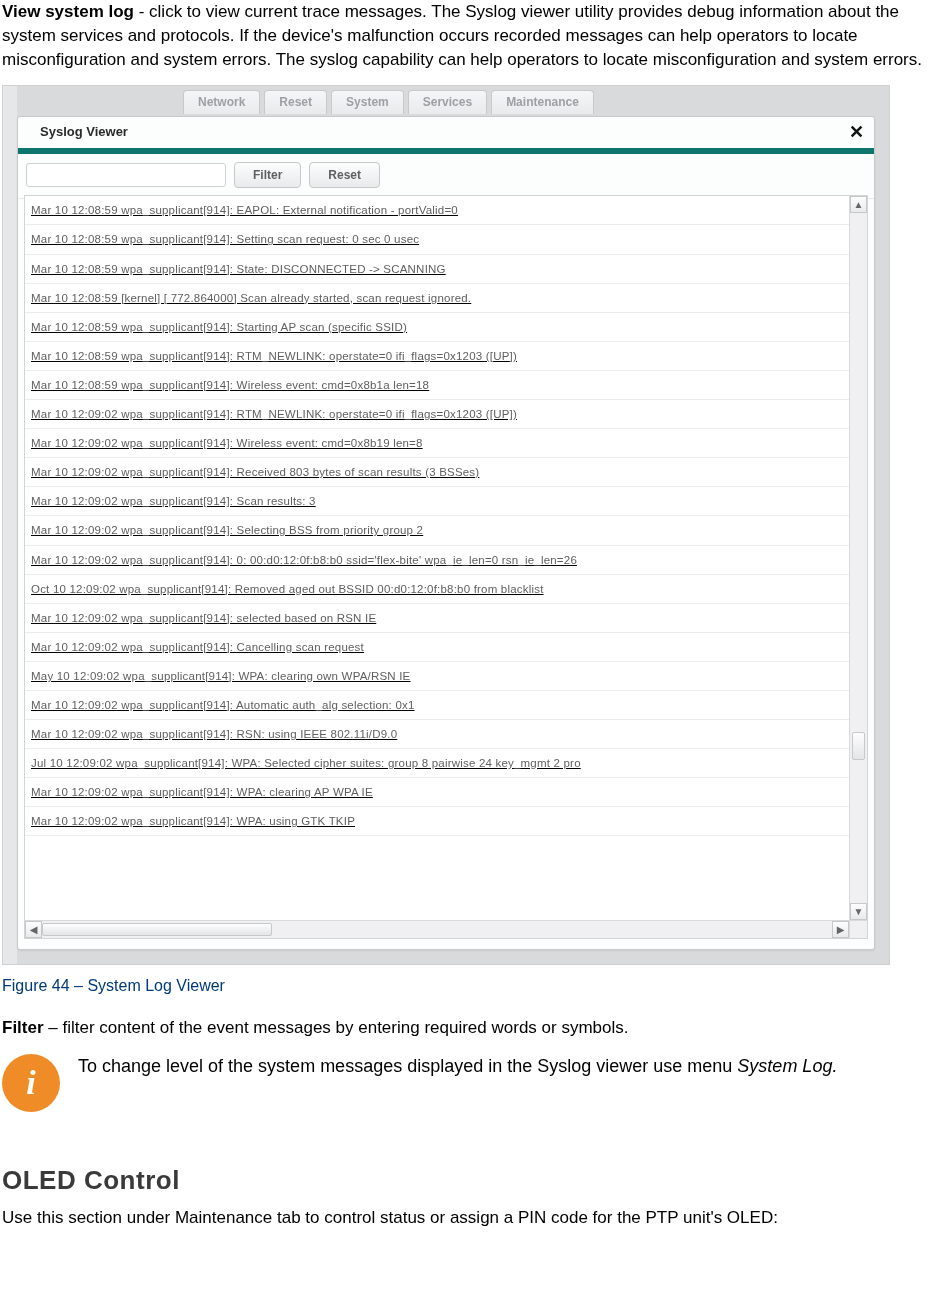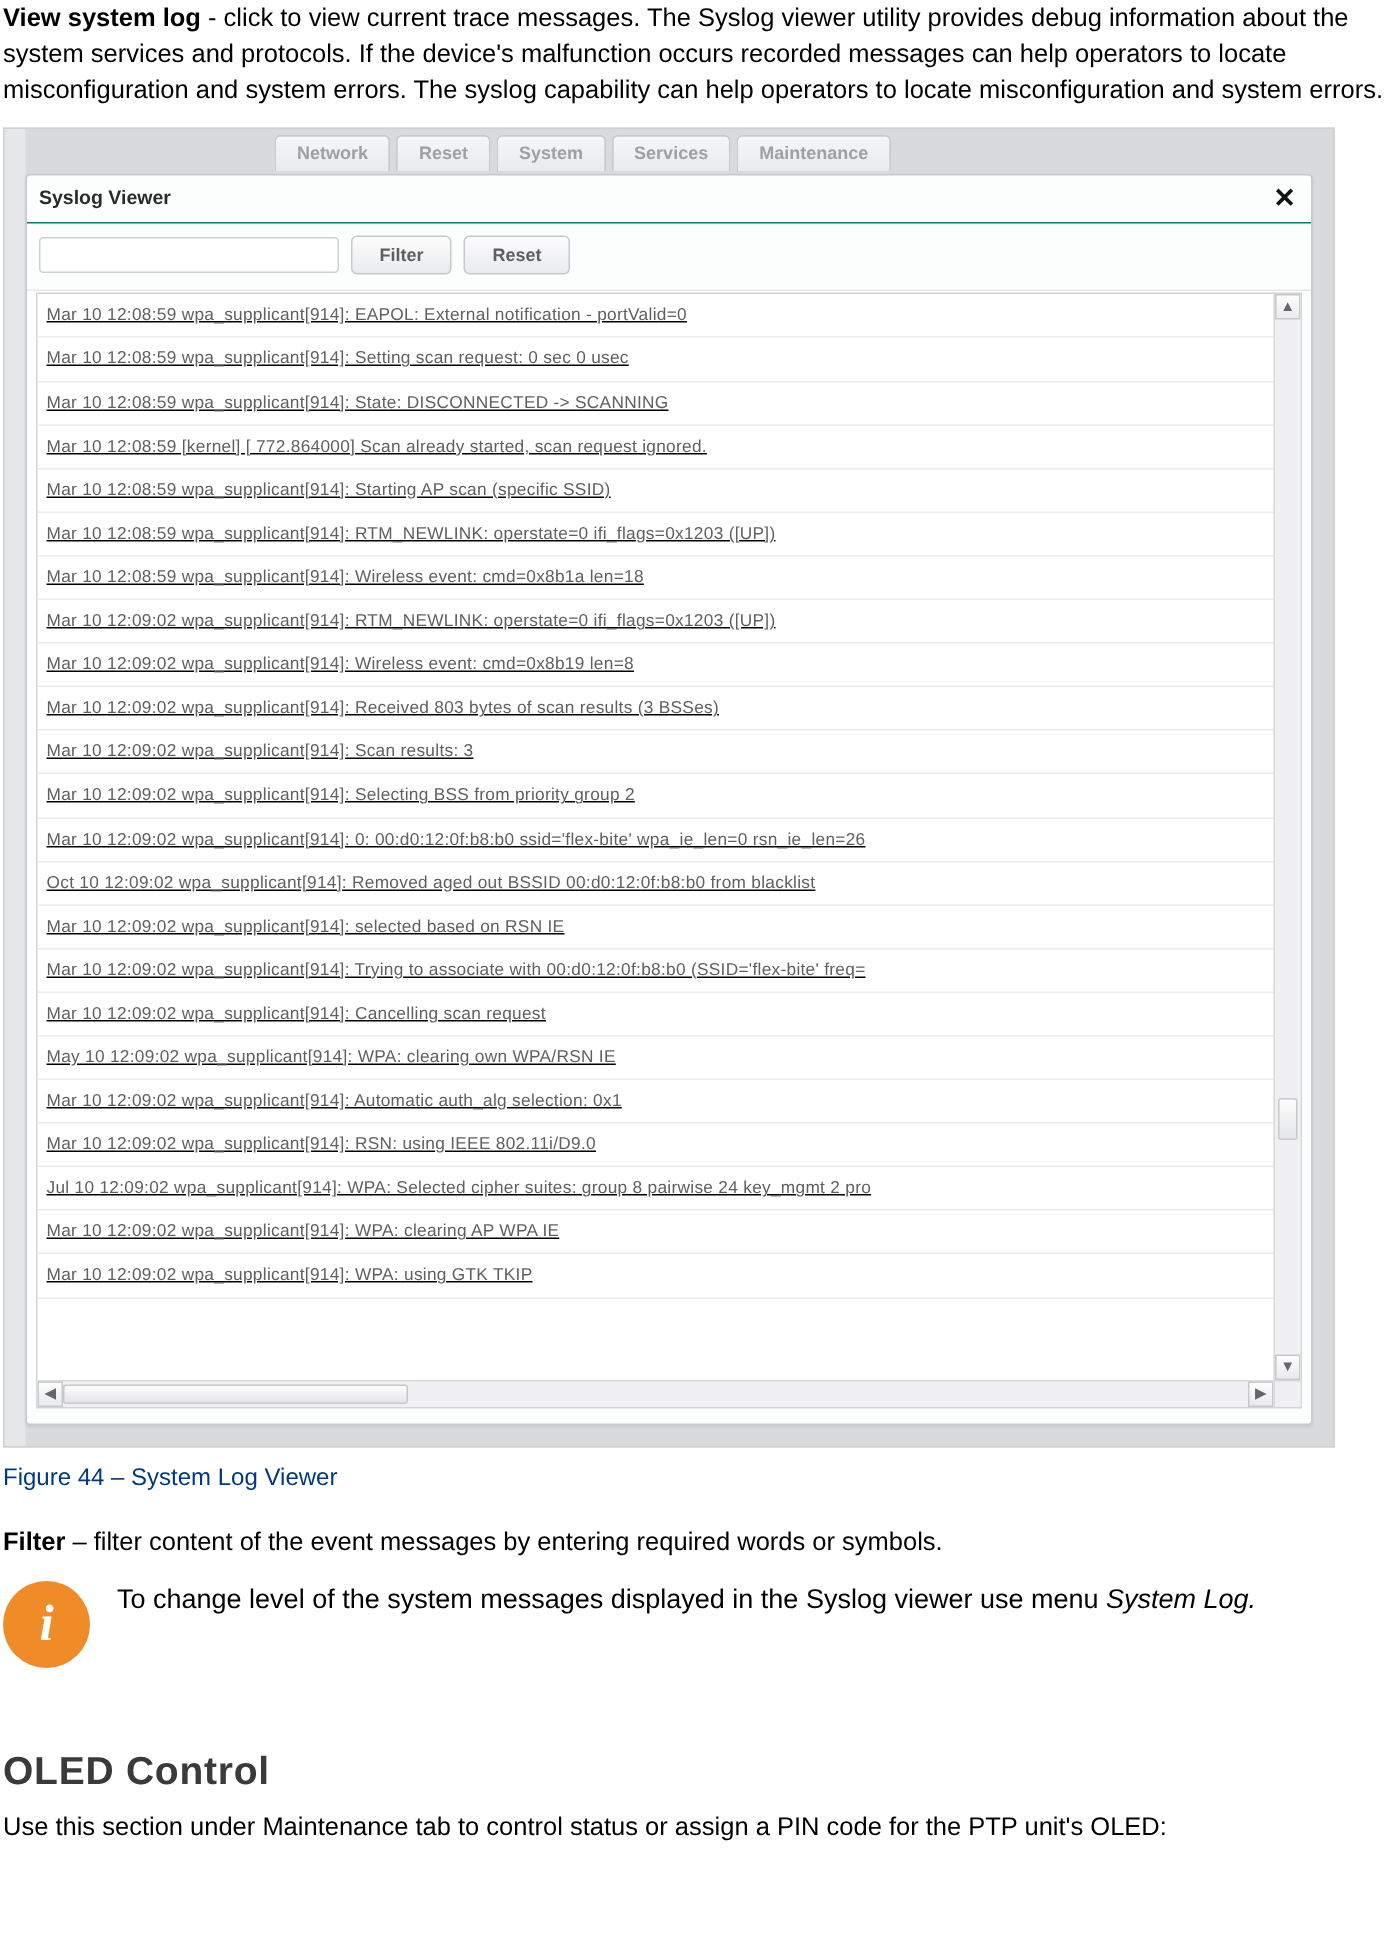--- a/index.html
+++ b/index.html
@@ -57,22 +57,22 @@
     bottom: 14px;
     background: #fcfdfd;
     border: 1px solid #c8c9cb;
     border-radius: 3px;
     box-shadow: 0 1px 2px rgba(0,0,0,0.08);
   }
   .panel-header {
     display: flex;
     align-items: center;
     justify-content: space-between;
-    padding: 6px 10px 6px 8px;
-    border-bottom: 1px solid #0f766e;
+    padding: 6px 10px 6px 22px;
+    border-bottom: 6px solid #0f766e;
   }
   .panel-title {
     font-size: 13px;
     font-weight: bold;
     color: #2b2b2b;
   }
   .close-x {
     font-size: 18px;
     font-weight: bold;
     line-height: 14px;
@@ -253,21 +253,20 @@
             <div class="log-line">Mar 10 12:08:59 wpa_supplicant[914]: RTM_NEWLINK: operstate=0 ifi_flags=0x1203 ([UP])</div>
             <div class="log-line">Mar 10 12:08:59 wpa_supplicant[914]: Wireless event: cmd=0x8b1a len=18</div>
             <div class="log-line">Mar 10 12:09:02 wpa_supplicant[914]: RTM_NEWLINK: operstate=0 ifi_flags=0x1203 ([UP])</div>
             <div class="log-line">Mar 10 12:09:02 wpa_supplicant[914]: Wireless event: cmd=0x8b19 len=8</div>
             <div class="log-line">Mar 10 12:09:02 wpa_supplicant[914]: Received 803 bytes of scan results (3 BSSes)</div>
             <div class="log-line">Mar 10 12:09:02 wpa_supplicant[914]: Scan results: 3</div>
             <div class="log-line">Mar 10 12:09:02 wpa_supplicant[914]: Selecting BSS from priority group 2</div>
             <div class="log-line">Mar 10 12:09:02 wpa_supplicant[914]: 0: 00:d0:12:0f:b8:b0 ssid='flex-bite' wpa_ie_len=0 rsn_ie_len=26</div>
             <div class="log-line">Oct 10 12:09:02 wpa_supplicant[914]: Removed aged out BSSID 00:d0:12:0f:b8:b0 from blacklist</div>
             <div class="log-line">Mar 10 12:09:02 wpa_supplicant[914]:    selected based on RSN IE</div>
-            <div class="log-line">Mar 10 12:09:02 wpa_supplicant[914]: Trying to associate with 00:d0:12:0f:b8:b0 (SSID='flex-bite' freq=</div>
             <div class="log-line">Mar 10 12:09:02 wpa_supplicant[914]: Cancelling scan request</div>
             <div class="log-line">May 10 12:09:02 wpa_supplicant[914]: WPA: clearing own WPA/RSN IE</div>
             <div class="log-line">Mar 10 12:09:02 wpa_supplicant[914]: Automatic auth_alg selection: 0x1</div>
             <div class="log-line">Mar 10 12:09:02 wpa_supplicant[914]: RSN: using IEEE 802.11i/D9.0</div>
             <div class="log-line">Jul 10 12:09:02 wpa_supplicant[914]: WPA: Selected cipher suites: group 8 pairwise 24 key_mgmt 2 pro</div>
             <div class="log-line">Mar 10 12:09:02 wpa_supplicant[914]: WPA: clearing AP WPA IE</div>
             <div class="log-line">Mar 10 12:09:02 wpa_supplicant[914]: WPA: using GTK TKIP</div>
           </div>
         <div class="vscroll">
           <div class="arrow up">▲</div>

